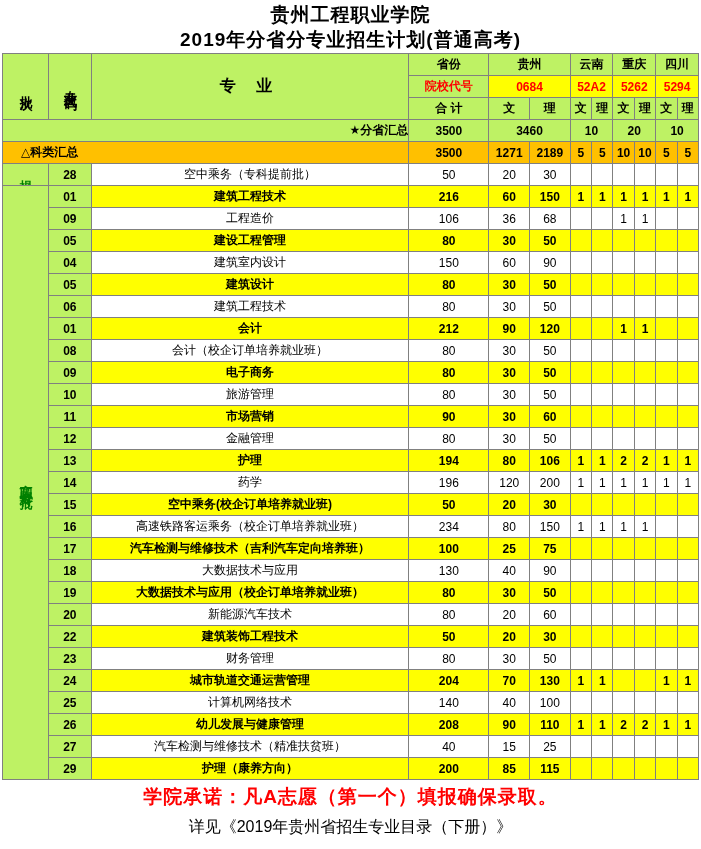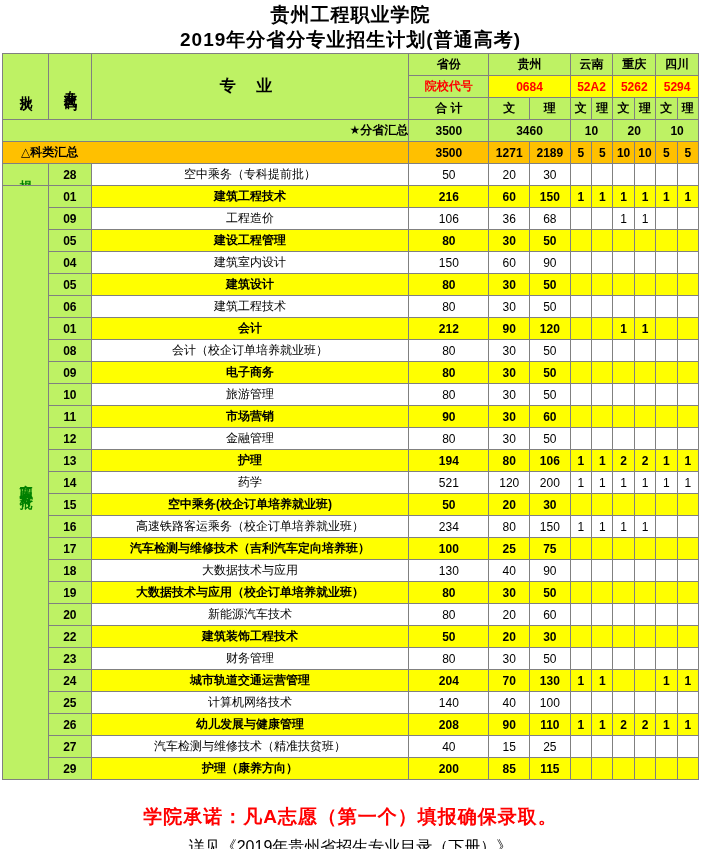--- a/index.html
+++ b/index.html
@@ -62,21 +62,21 @@
     line-height:1.1;
   }
   .hdr-prov{font-weight:bold;font-size:13px;}
   .code-cell{font-weight:bold;font-size:13px;}
   .majorname{font-size:13px;}
   .footer{
     text-align:center;
     color:#ff0000;
     font-weight:bold;
     font-size:19px;
-    padding-top:24px;
+    padding-top:4px;
     letter-spacing:1px;
   }
   .footer2{
     text-align:center;
     font-size:16px;
     padding-top:7px;
   }
 </style>
 </head>
 <body>
@@ -336,21 +336,21 @@
           <td class="yellow b">1</td>
           <td class="yellow b">1</td>
           <td class="yellow b">2</td>
           <td class="yellow b">2</td>
           <td class="yellow b">1</td>
           <td class="yellow b">1</td>
         </tr>
         <tr>
           <td class="gray b">14</td>
           <td class="white left majorname">药学</td>
-          <td class="white">521</td>
+          <td class="white">196</td>
           <td class="white">120</td>
           <td class="white">200</td>
           <td class="white">1</td>
           <td class="white">1</td>
           <td class="white">1</td>
           <td class="white">1</td>
           <td class="white">1</td>
           <td class="white">1</td>
         </tr>
         <tr>

